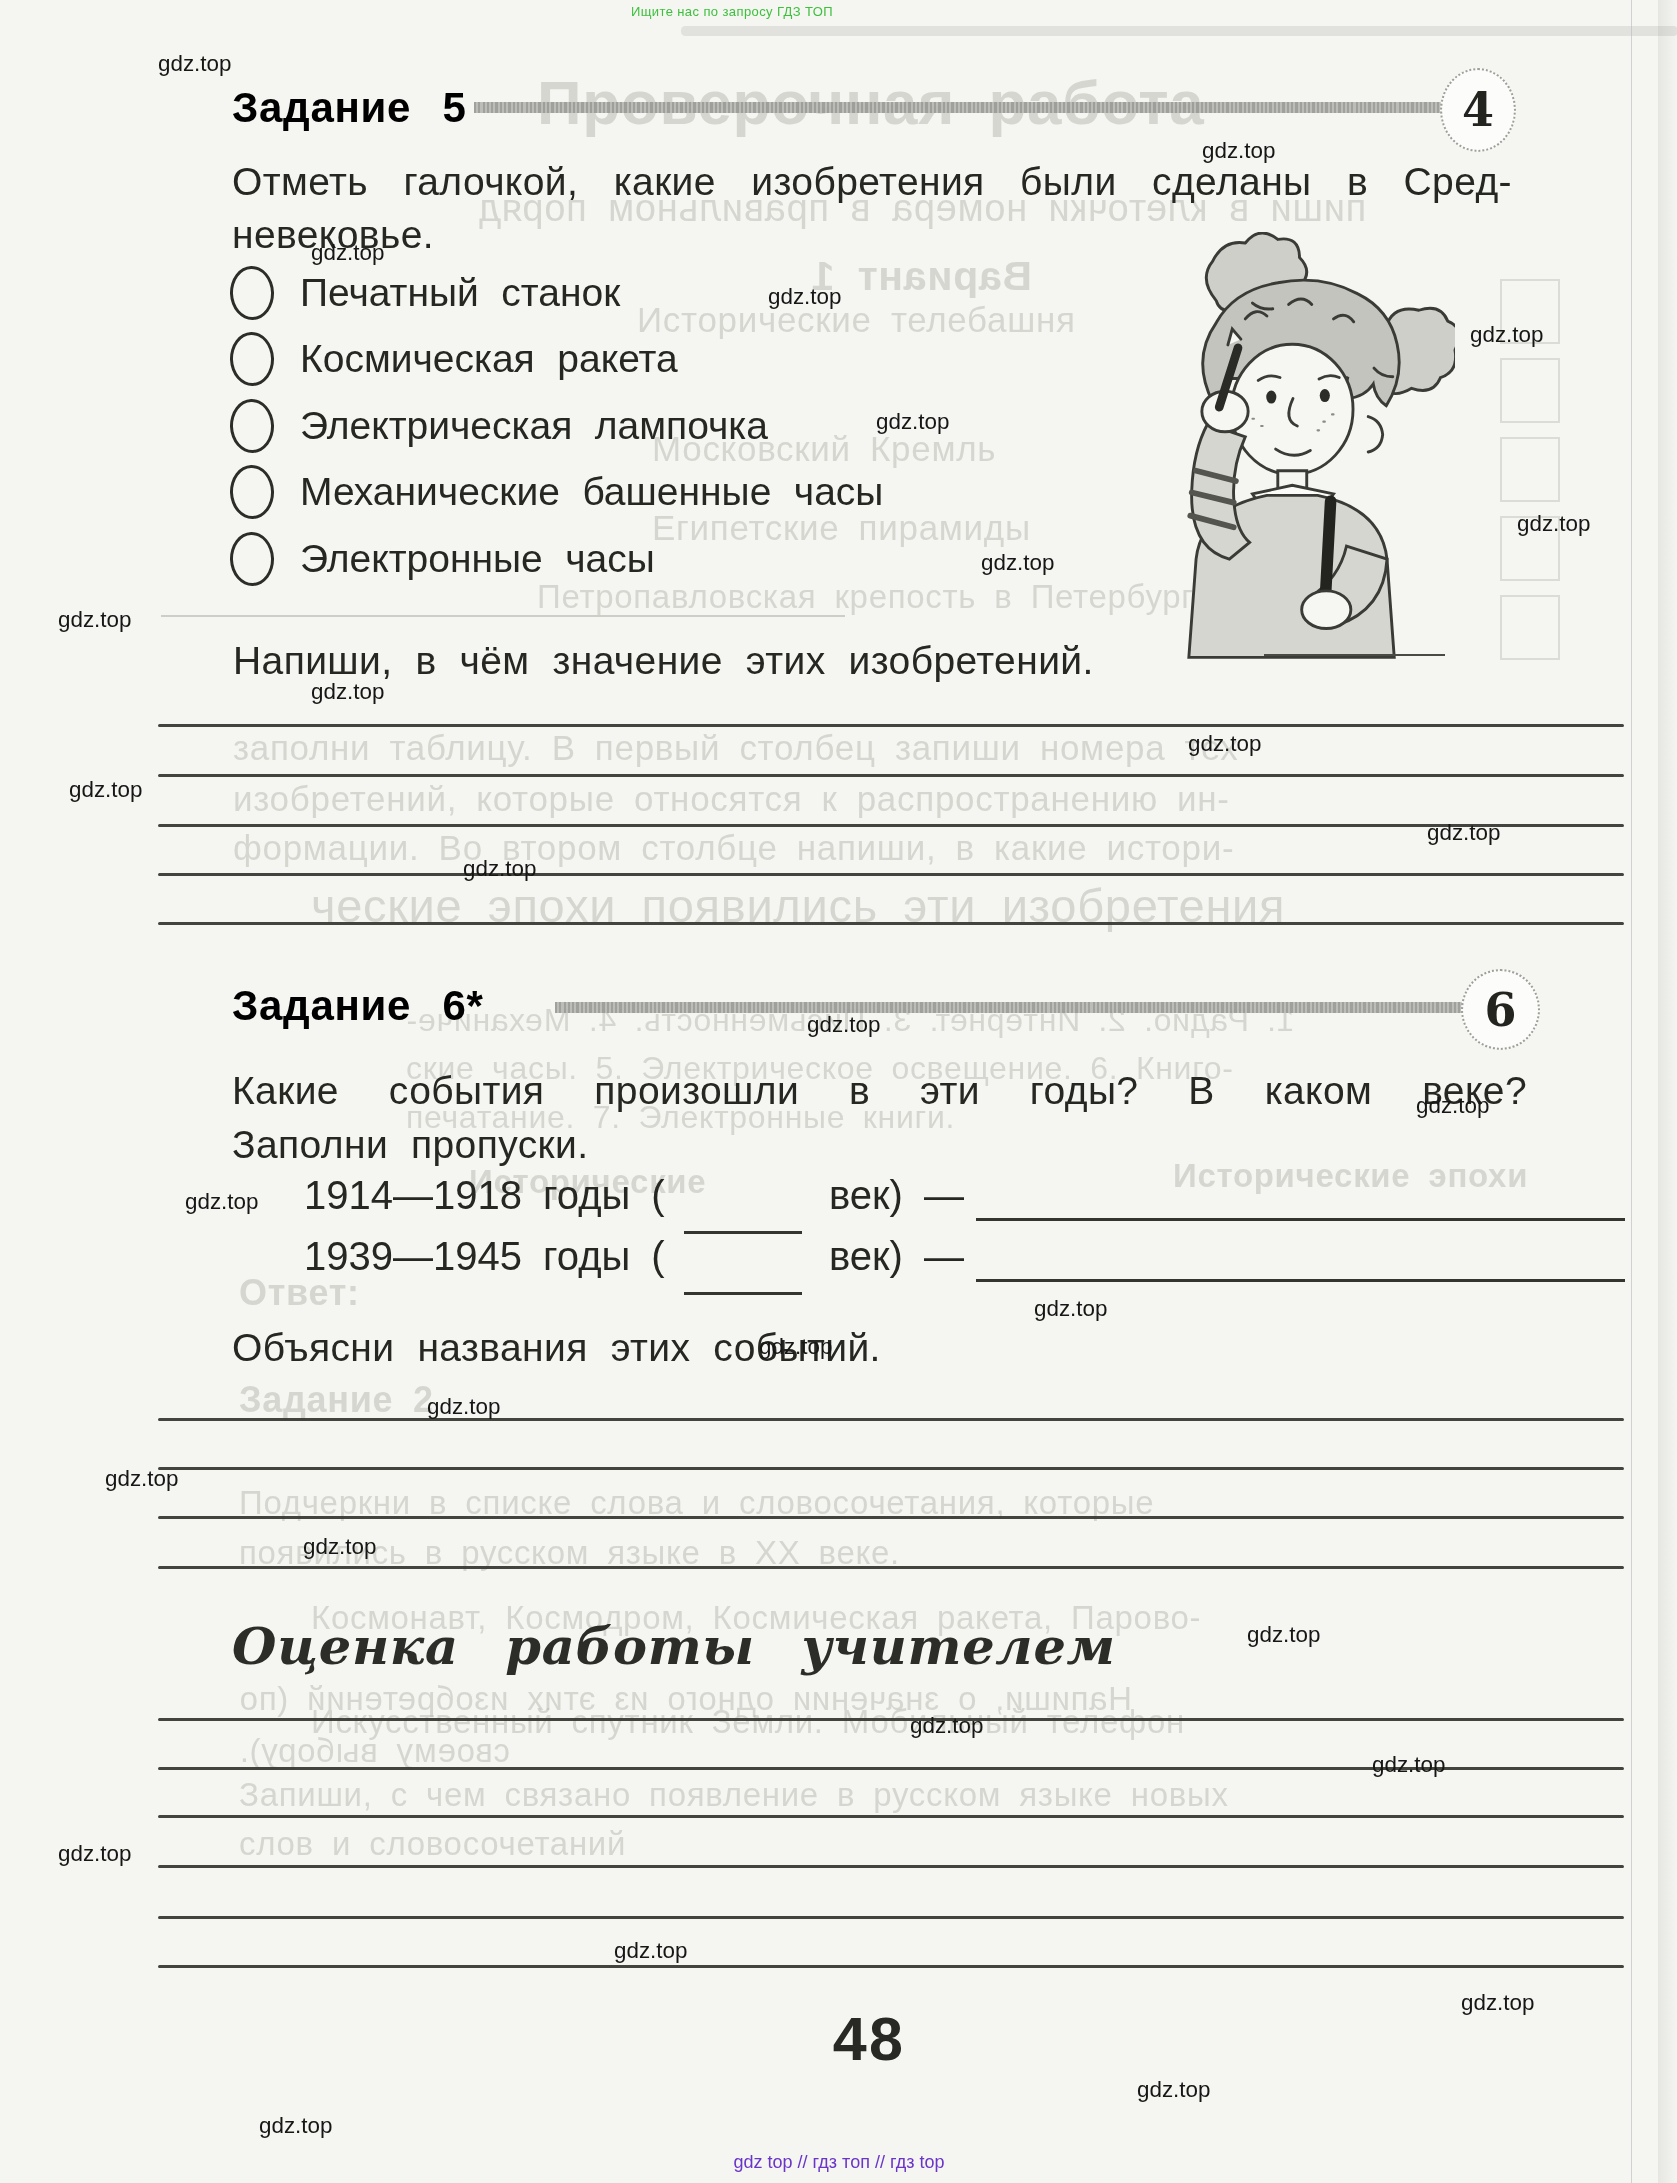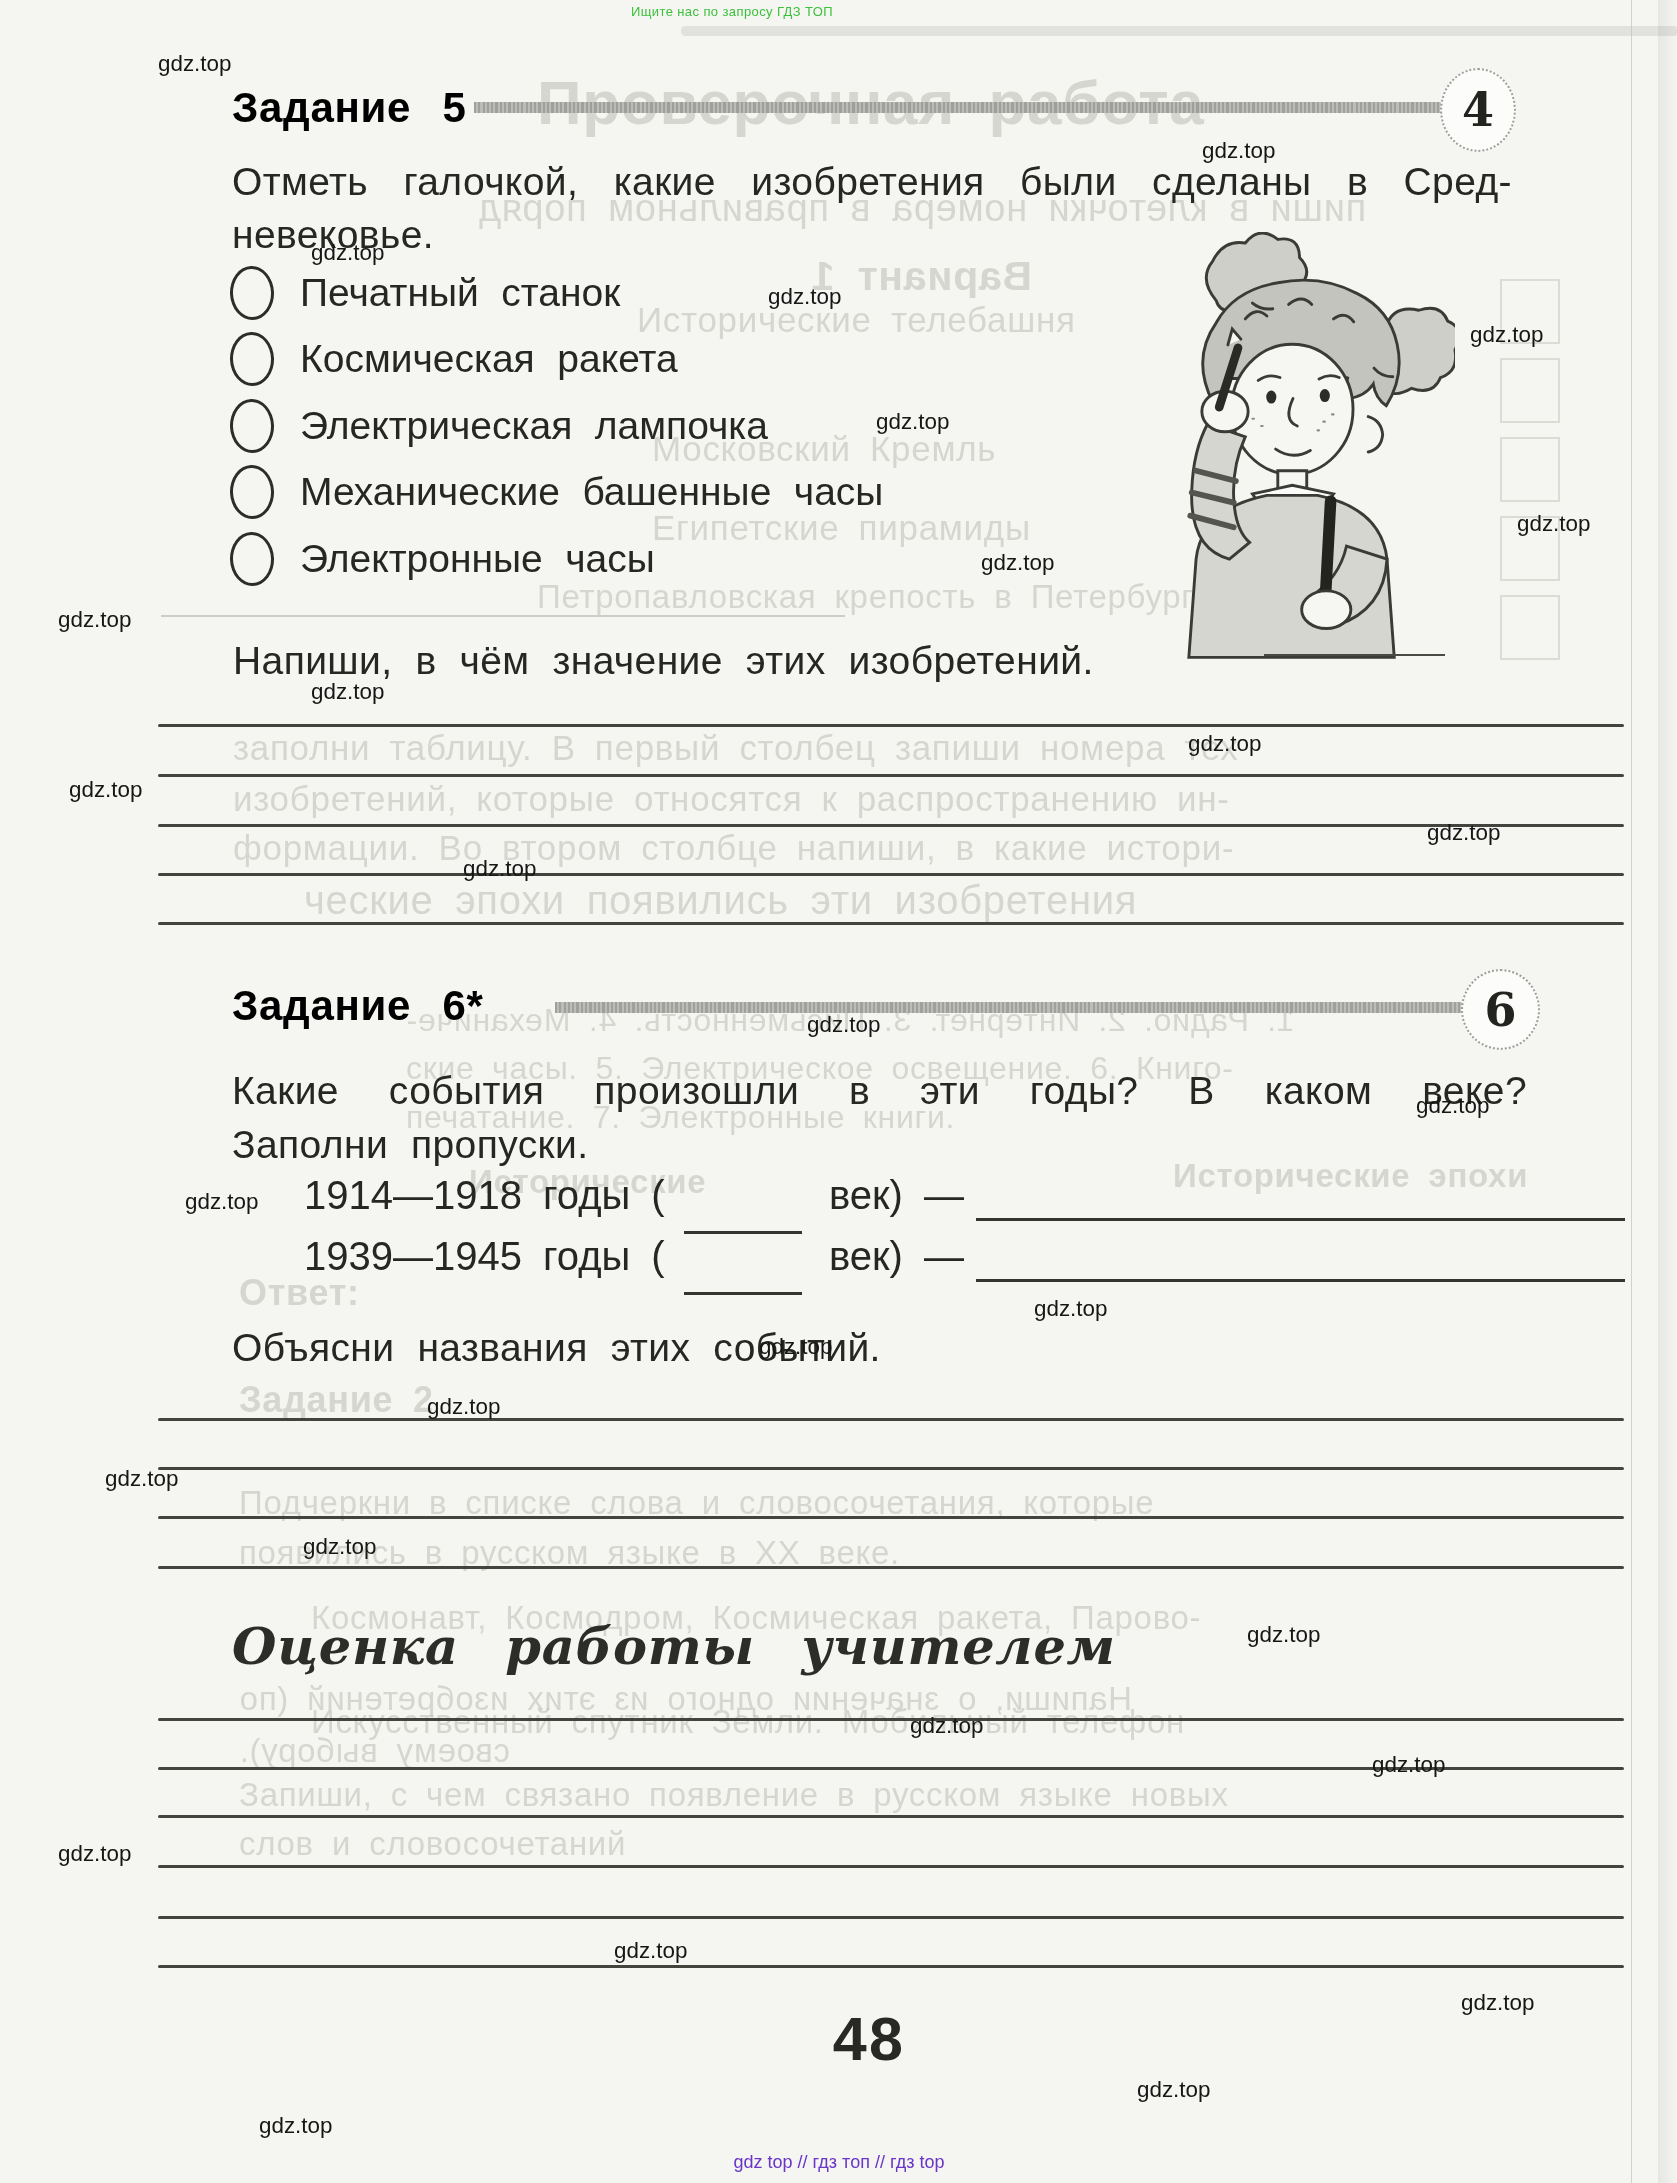--- a/index.html
+++ b/index.html
@@ -64,21 +64,21 @@
   <div class="bleed bb" style="left: 537px; top: 67px; font-size: 62px;">Проверочная работа</div>
     <div class="bleed mir" style="left: 478px; top: 187px; font-size: 38px;">пиши в клеточки номера в правильном поряд</div>
     <div class="bleed bb mir" style="left: 811px; top: 253px; font-size: 41px;">Вариант 1</div>
     <div class="bleed" style="left: 637px; top: 300px; font-size: 35px;">Исторические телебашня</div>
     <div class="bleed" style="left: 652px; top: 429px; font-size: 35px;">Московский Кремль</div>
     <div class="bleed" style="left: 652px; top: 508px; font-size: 35px;">Египетские пирамиды</div>
     <div class="bleed" style="left: 537px; top: 578px; font-size: 33px;">Петропавловская крепость в Петербурге</div>
     <div class="bleed" style="left: 233px; top: 728px; font-size: 35px;">заполни таблицу. В первый столбец запиши номера тех</div>
     <div class="bleed" style="left: 233px; top: 779px; font-size: 35px;">изобретений, которые относятся к распространению ин-</div>
     <div class="bleed" style="left: 233px; top: 828px; font-size: 35px;">формации. Во втором столбце напиши, в какие истори-</div>
-    <div class="bleed" style="left: 304px; top: 878px; font-size: 40px; text-align: center;">ческие эпохи появились эти изобретения</div>
+    <div class="bleed" style="left: 311px; top: 878px; font-size: 47px; text-align: center;">ческие эпохи появились эти изобретения</div>
     <div class="bleed mir" style="left: 406px; top: 1002px; font-size: 32px;">1. Радио. 2. Интернет. 3. Письменность. 4. Механиче-</div>
     <div class="bleed" style="left: 406px; top: 1050px; font-size: 32px;">ские часы. 5. Электрическое освещение. 6. Книго-</div>
     <div class="bleed" style="left: 406px; top: 1099px; font-size: 32px;">печатание. 7. Электронные книги.</div>
     <div class="bleed bb" style="left: 469px; top: 1163px; font-size: 33px;">Исторические</div>
     <div class="bleed bb" style="left: 1173px; top: 1157px; font-size: 33px;">Исторические эпохи</div>
     <div class="bleed bb" style="left: 239px; top: 1272px; font-size: 36px;">Ответ:</div>
     <div class="bleed bb" style="left: 239px; top: 1379px; font-size: 36px;">Задание 2</div>
     <div class="bleed" style="left: 239px; top: 1484px; font-size: 33px;">Подчеркни в списке слова и словосочетания, которые</div>
     <div class="bleed" style="left: 239px; top: 1534px; font-size: 33px;">появились в русском языке в XX веке.</div>
     <div class="bleed" style="left: 311px; top: 1599px; font-size: 33px;">Космонавт, Космодром, Космическая ракета, Парово-</div>

